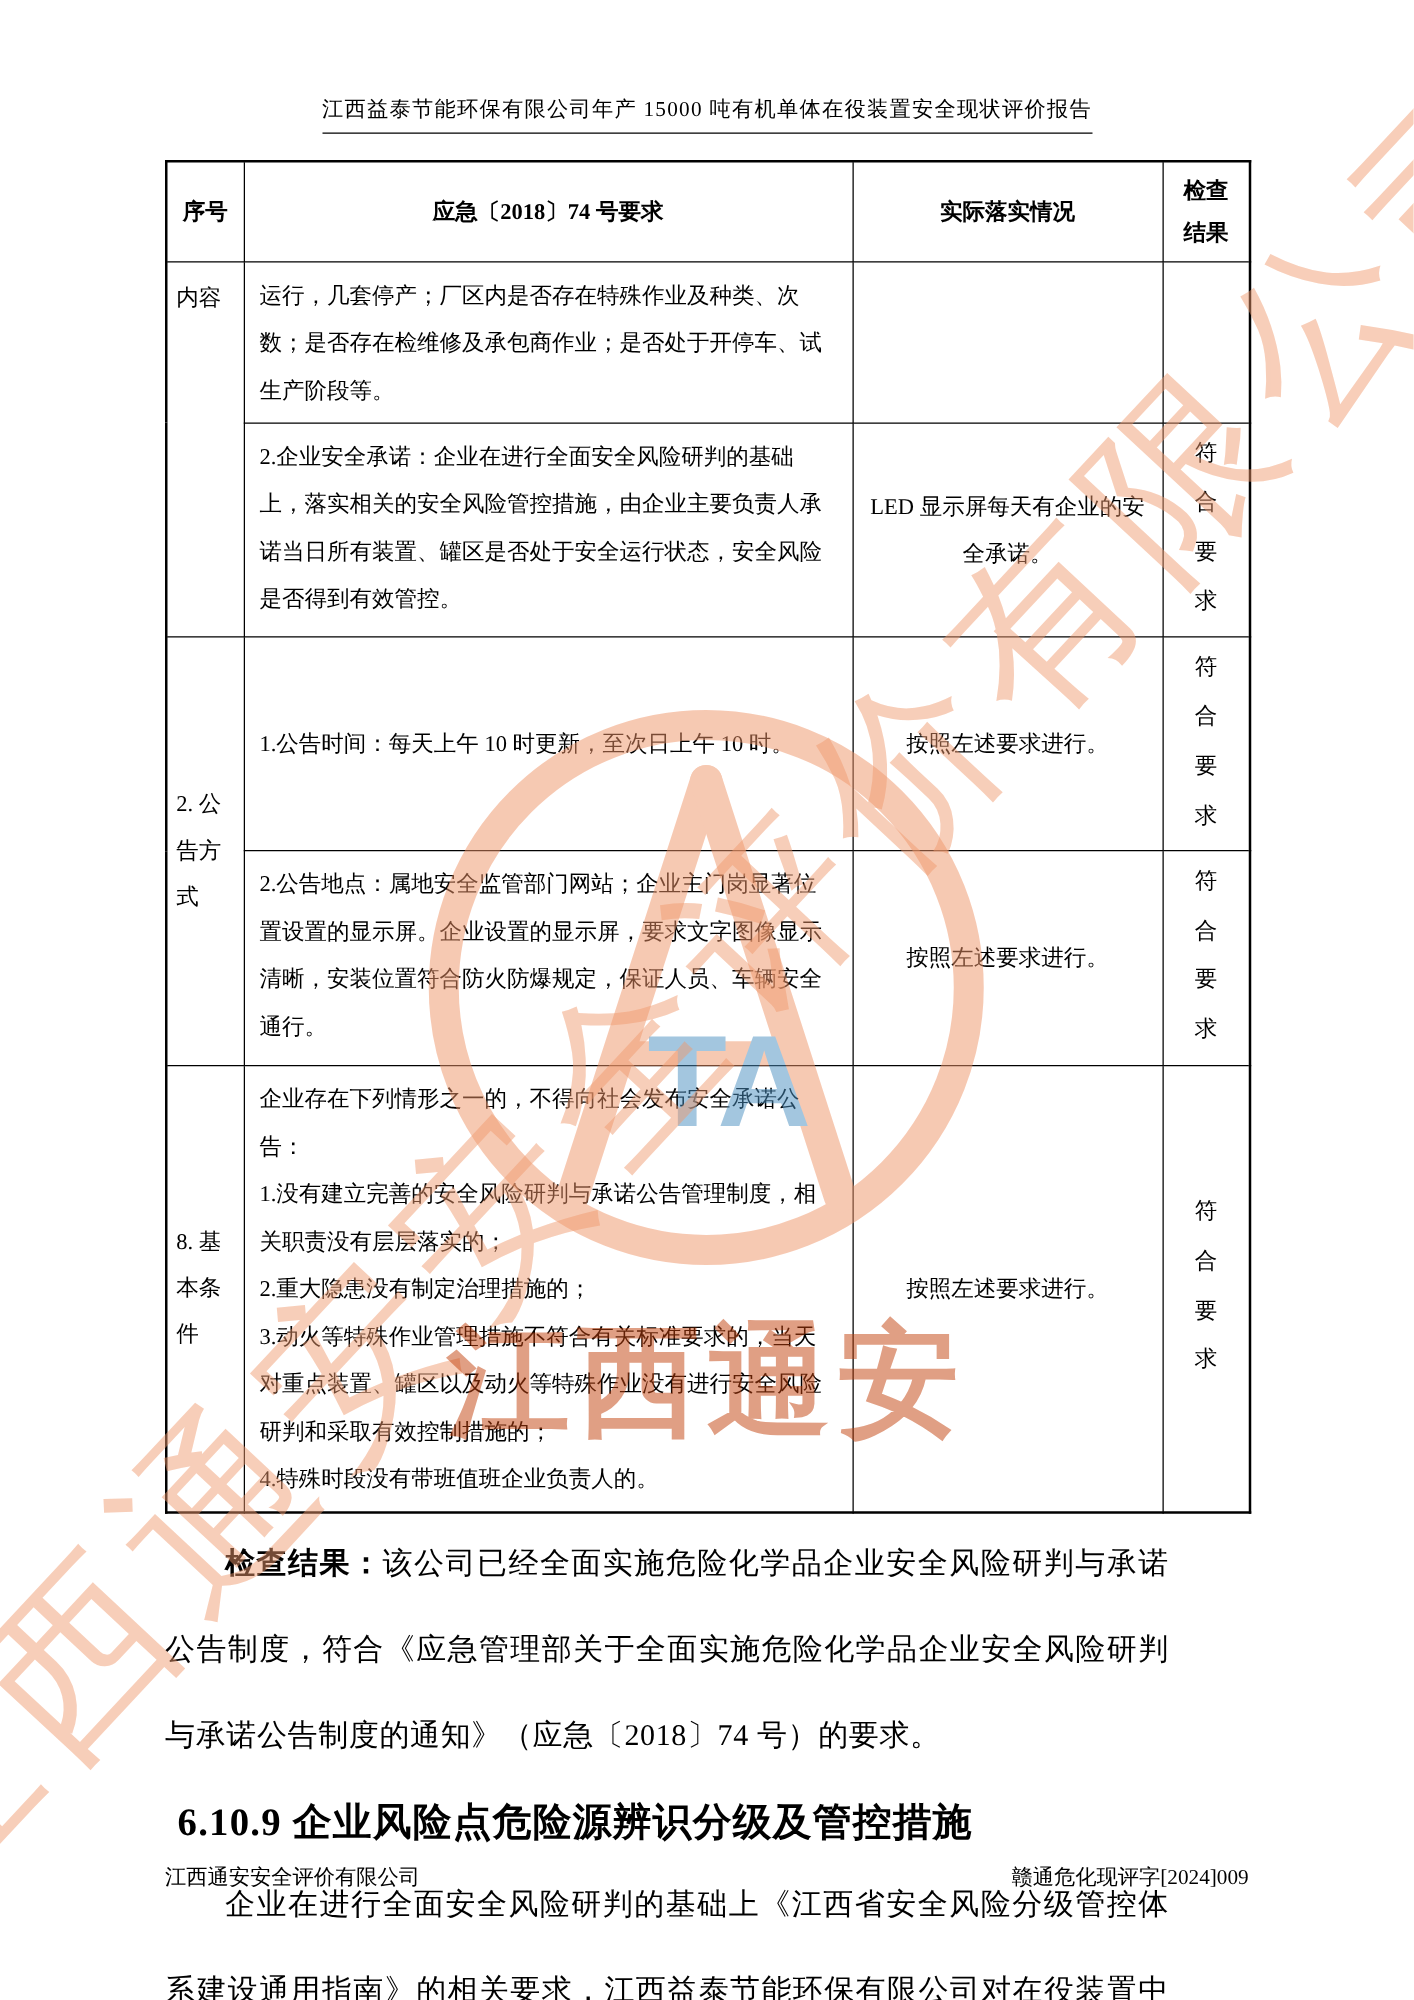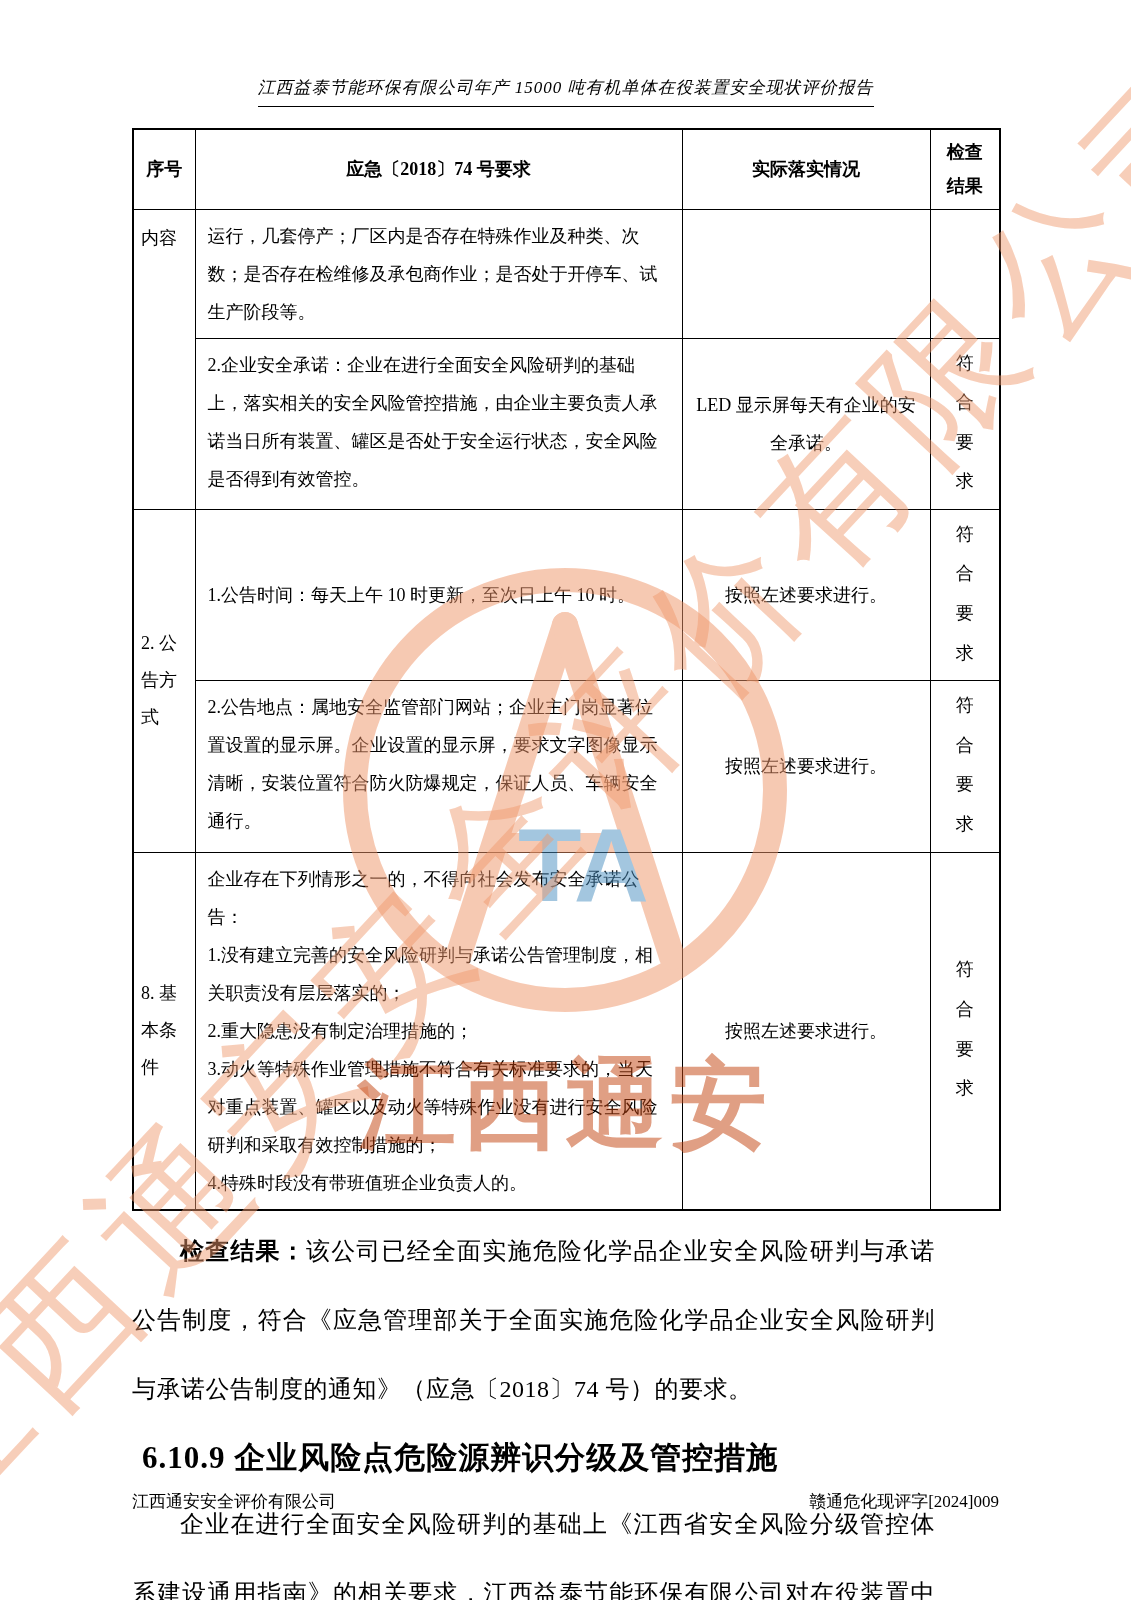--- a/index.html
+++ b/index.html
@@ -8,21 +8,21 @@
     position:relative;
     width:1131px; height:1600px;
     background:#ffffff;
     overflow:hidden;
     font-family:"Liberation Serif","DejaVu Serif",serif;
     color:#000;
   }
 
   
   .header { position:absolute; top:76px; left:0; width:100%; text-align:center; font-size:17px; letter-spacing:1px; z-index:2; }
-  .header-title { display:inline-block; border-bottom:1.5px solid #000; padding-bottom:7px;font-style:italic; }
+  .header-title { display:inline-block; border-bottom:1.5px solid #000; padding-bottom:7px; }
 
   
   .content { position:absolute; left:132px; top:128px; width:803px; z-index:2; }
 
   
   table.req-table { width:100%; border-collapse:collapse; table-layout:fixed; border:2px solid #000; }
   .req-table col.c1 { width:62px; }
   .req-table col.c2 { width:487px; }
   .req-table col.c3 { width:248px; }
   .req-table col.c4 { width:70px; }

